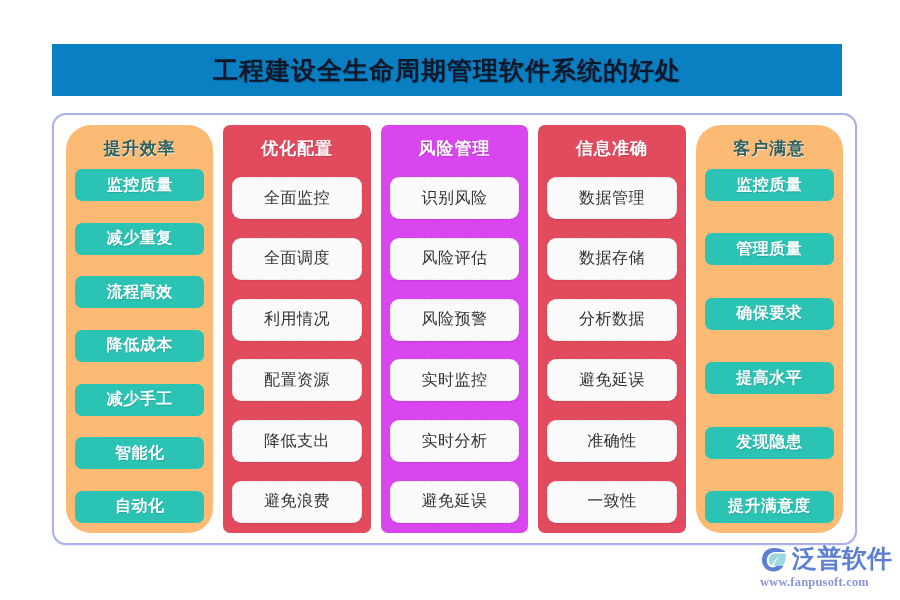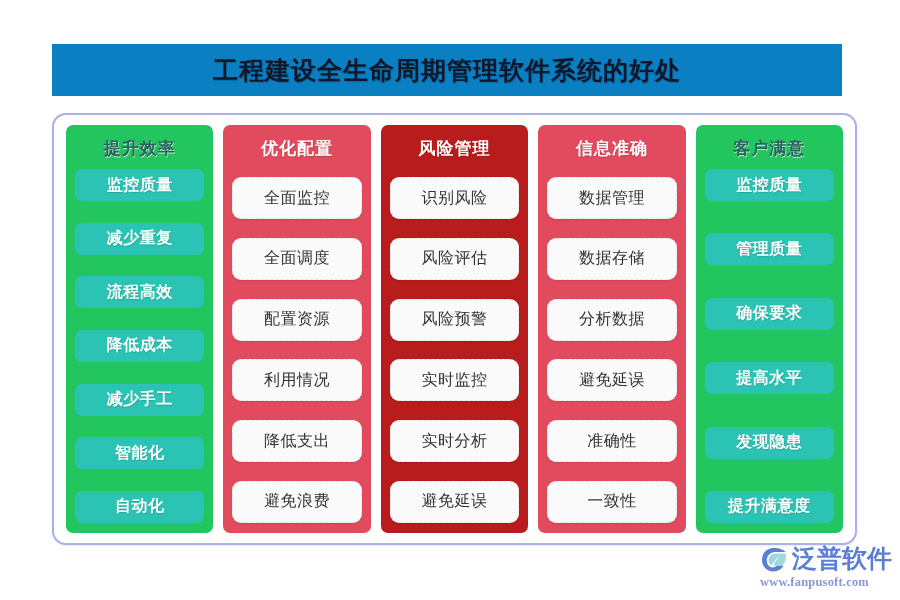--- a/index.html
+++ b/index.html
@@ -63,23 +63,23 @@
 
   .col {
     flex: 1 1 0;
     border-radius: 7px;
     display: flex;
     flex-direction: column;
     align-items: center;
     padding: 9px 9px 10px 9px;
     box-sizing: border-box;
   }
-  .col.teal  { background: #22c55e; }
+  .col.teal  { background: #fdba74; border-radius: 25px; }
   .col.red   { background: #e24b5e; }
-  .col.blue  { background: #b91c1c; }
+  .col.blue  { background: #d946ef; }
 
   .col-head {
     font-size: 17px;
     font-weight: bold;
     margin-bottom: 9px;
     margin-top: 3px;
     letter-spacing: 1px;
     font-family: "Liberation Serif", "DejaVu Serif", serif;
     text-shadow: 0.5px 0.5px 0 rgba(255,255,255,0.45);
   }
@@ -181,22 +181,22 @@
           <div class="pill solid-teal">减少手工</div>
           <div class="pill solid-teal">智能化</div>
           <div class="pill solid-teal">自动化</div>
         </div>
       </div>
       <div class="col red">
         <div class="col-head">优化配置</div>
         <div class="pill-stack">
           <div class="pill white">全面监控</div>
           <div class="pill white">全面调度</div>
+          <div class="pill white">利用情况</div>
           <div class="pill white">配置资源</div>
-          <div class="pill white">利用情况</div>
           <div class="pill white">降低支出</div>
           <div class="pill white">避免浪费</div>
         </div>
       </div>
       <div class="col blue">
         <div class="col-head">风险管理</div>
         <div class="pill-stack">
           <div class="pill white">识别风险</div>
           <div class="pill white">风险评估</div>
           <div class="pill white">风险预警</div>

